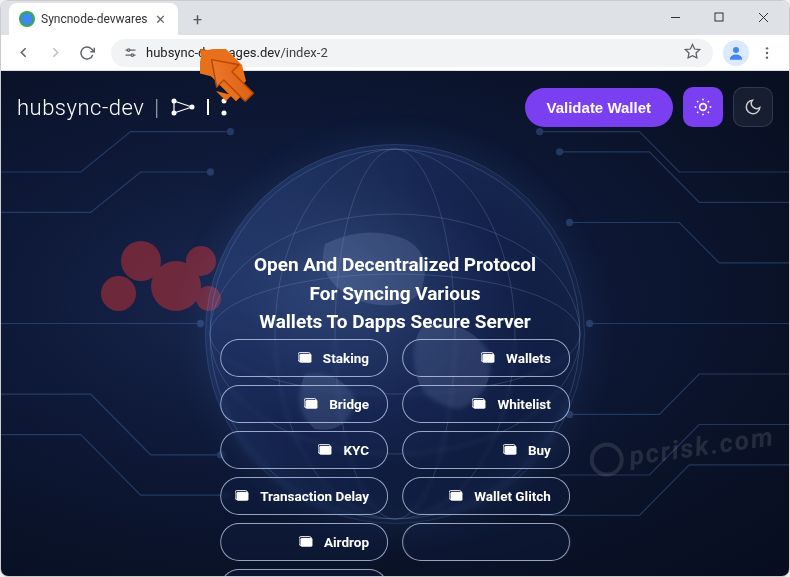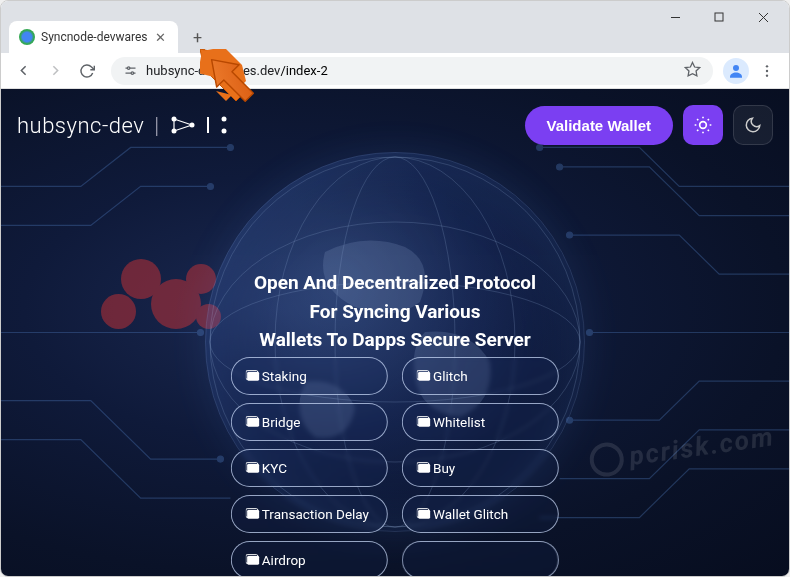--- a/index.html
+++ b/index.html
@@ -18,21 +18,21 @@
       height: 100%;
       background: #fff;
       border: 1px solid #ccc;
       border-radius: 8px;
       overflow: hidden;
       display: flex;
       flex-direction: column;
     }
     
     .tab-bar {
-      height: 52px;
+      height: 34px;
       background: #dee1e6;
       display: flex;
       align-items: flex-end;
       padding-left: 8px;
       position: relative;
     }
     
     .tab {
       background: #fff;
       height: 32px;
@@ -126,21 +126,21 @@
       display: flex;
       align-items: center;
       padding: 0 12px;
       margin: 0 6px;
       font-size: 13px;
       color: #5f6368;
       gap: 8px;
     }
     
     .url-main { color: #202124; }
-    .url-rest { color: #000000; }
+    .url-rest { color: #404040; }
     
     .addr-icon { display: flex; align-items: center; color: #5f6368; }
     .addr-right { margin-left: auto; display: flex; gap: 10px; align-items: center; }
     
     .star-icon { color: #5f6368; cursor: pointer; }
     
     .avatar {
       width: 26px;
       height: 26px;
       border-radius: 50%;
@@ -293,26 +293,28 @@
     }
     
     .pill {
       border: 1.5px solid rgba(210,225,255,0.7);
       border-radius: 22px;
       height: 38px;
       min-width: 154px;
       padding: 0 18px 0 14px;
       display: flex;
       align-items: center;
+      gap: 9px;
       color: #fff;
       font-size: 13.5px;
-      font-weight: 400;
+      font-weight: 700;
       cursor: pointer;
       background: rgba(30,50,100,0.15);
       backdrop-filter: blur(2px);
+      justify-content: flex-end;
     }
     
     .pill-icon {
       width: 16px;
       height: 14px;
       flex-shrink: 0;
     }
     
     
     .watermark {
@@ -540,21 +542,21 @@
             <rect x="2" y="4" width="18" height="13" rx="2"></rect>
             <rect x="0" y="2" width="18" height="13" rx="2" fill="none" stroke="#fff" stroke-width="1.5"></rect>
           </svg>
         <span>Staking</span>
       </div>
       <div class="pill">
         <svg class="pill-icon" viewBox="0 0 24 20" fill="#fff">
             <rect x="2" y="4" width="18" height="13" rx="2"></rect>
             <rect x="0" y="2" width="18" height="13" rx="2" fill="none" stroke="#fff" stroke-width="1.5"></rect>
           </svg>
-        <span>Glitch</span>
+        <span>Wallets</span>
       </div>
       <div class="pill">
         <svg class="pill-icon" viewBox="0 0 24 20" fill="#fff">
             <rect x="2" y="4" width="18" height="13" rx="2"></rect>
             <rect x="0" y="2" width="18" height="13" rx="2" fill="none" stroke="#fff" stroke-width="1.5"></rect>
           </svg>
         <span>Bridge</span>
       </div>
       <div class="pill">
         <svg class="pill-icon" viewBox="0 0 24 20" fill="#fff">

